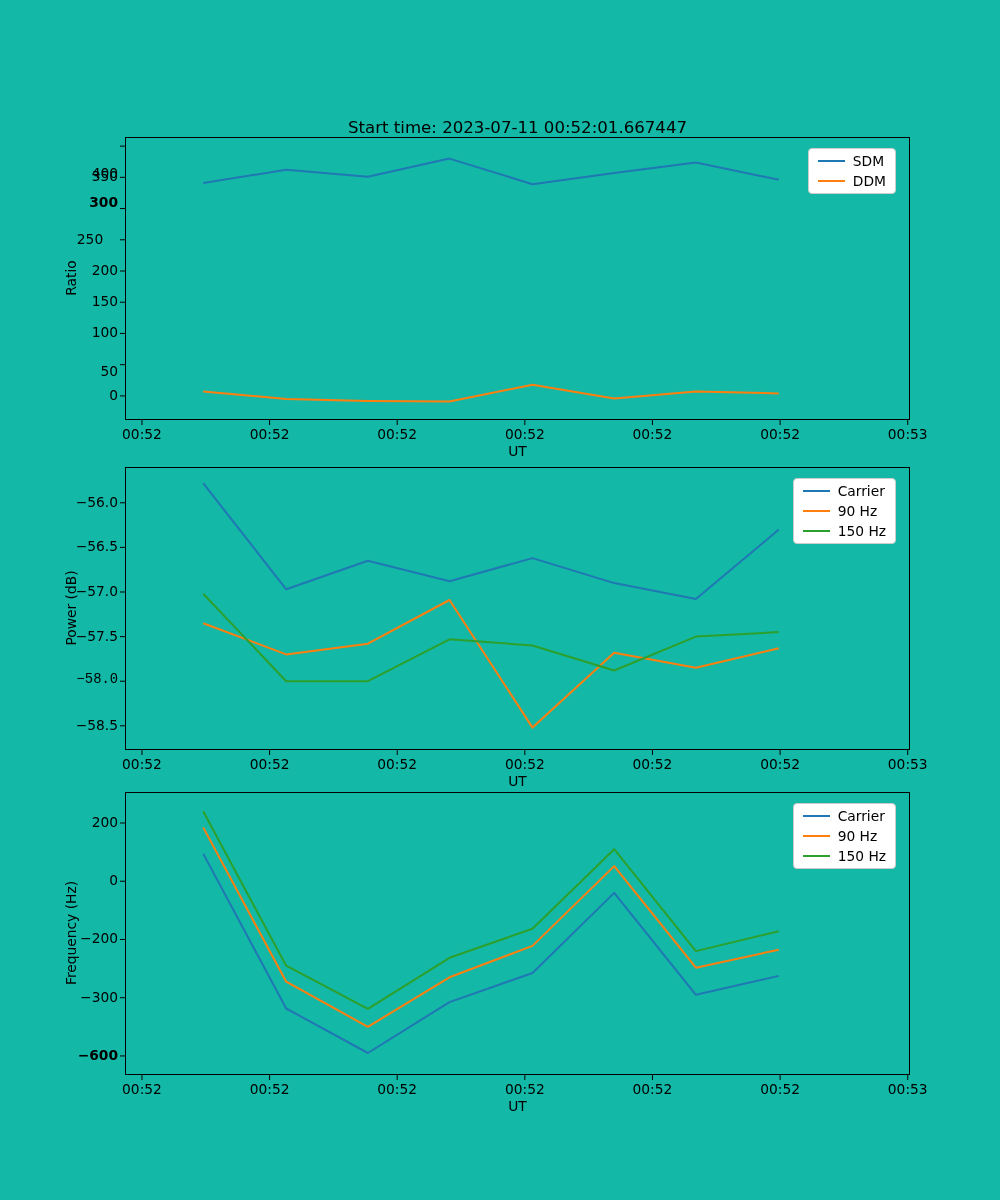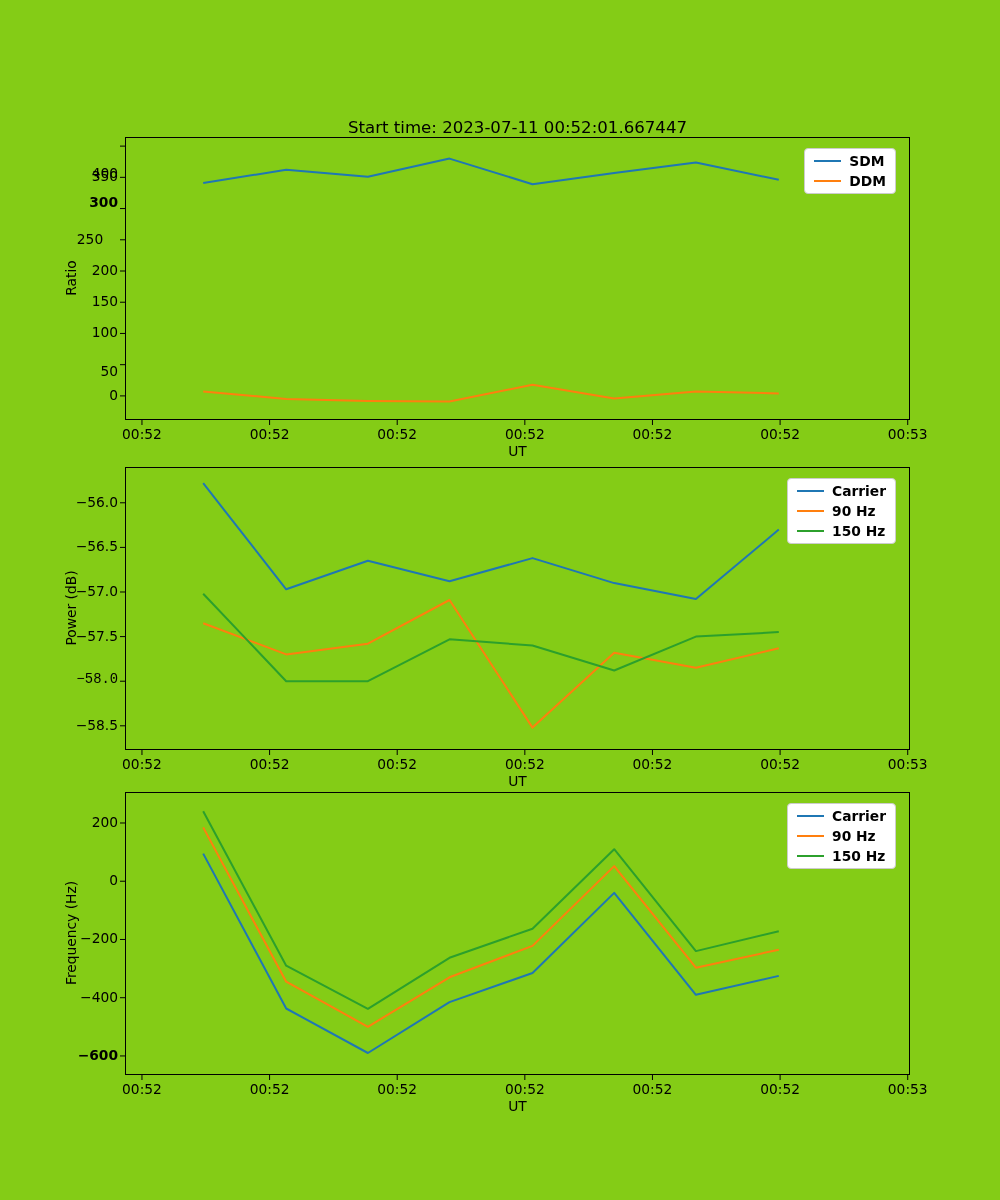--- a/index.html
+++ b/index.html
@@ -10,21 +10,21 @@
   body {
     width: 1000px;
     height: 1200px;
     font-family: "DejaVu Sans", "Liberation Sans", sans-serif;
     color: #000000;
   }
   .figure {
     position: relative;
     width: 1000px;
     height: 1200px;
-    background: #84cc16;
+    background: #14b8a6;
     overflow: hidden;
   }
   .fig-title {
     position: absolute;
     left: 125px;
     top: 118px;
     width: 785px;
     text-align: center;
     font-size: 16.6px;
     white-space: nowrap;
@@ -90,21 +90,20 @@
     border-radius: 4px;
     padding: 4px 9px;
     display: flex;
     flex-direction: column;
     gap: 4px;
   }
   .legend-entry {
     display: flex;
     align-items: center;
     height: 16px;
-    font-weight: bold;
   }
   .legend-swatch {
     width: 27px;
     height: 2.5px;
     margin-right: 8px;
     flex: 0 0 auto;
   }
   .legend-label {
     font-size: 13.8px;
     white-space: nowrap;
@@ -226,21 +225,21 @@
     <div class="ylabel">Frequency (Hz)</div>
     <div class="axes">
         <div class="x-tick-label" style="left: -14.0465px;">00:52</div>
         <div class="x-tick-label" style="left: 113.582px;">00:52</div>
         <div class="x-tick-label" style="left: 241.21px;">00:52</div>
         <div class="x-tick-label" style="left: 368.839px;">00:52</div>
         <div class="x-tick-label" style="left: 496.467px;">00:52</div>
         <div class="x-tick-label" style="left: 624.095px;">00:52</div>
         <div class="x-tick-label" style="left: 751.724px;">00:53</div>
         <div class="y-tick-label" style="top: 253.946px; font-weight: bold;">−600</div>
-        <div class="y-tick-label" style="top: 195.708px;">−400</div>
+        <div class="y-tick-label" style="top: 195.708px;">−300</div>
         <div class="y-tick-label" style="top: 137.469px;">−200</div>
         <div class="y-tick-label" style="top: 79.2311px;">0</div>
         <div class="y-tick-label" style="top: 20.9927px;">200</div>
         <svg class="plot-svg" viewBox="0 0 810 300">
           <line x1="26.95354523227384" x2="26.95354523227384" y1="288" y2="293" stroke="#000" stroke-width="1"></line>
           <line x1="154.58190709046454" x2="154.58190709046454" y1="288" y2="293" stroke="#000" stroke-width="1"></line>
           <line x1="282.21026894865525" x2="282.21026894865525" y1="288" y2="293" stroke="#000" stroke-width="1"></line>
           <line x1="409.8386308068459" x2="409.8386308068459" y1="288" y2="293" stroke="#000" stroke-width="1"></line>
           <line x1="537.4669926650366" x2="537.4669926650366" y1="288" y2="293" stroke="#000" stroke-width="1"></line>
           <line x1="665.0953545232273" x2="665.0953545232273" y1="288" y2="293" stroke="#000" stroke-width="1"></line>

